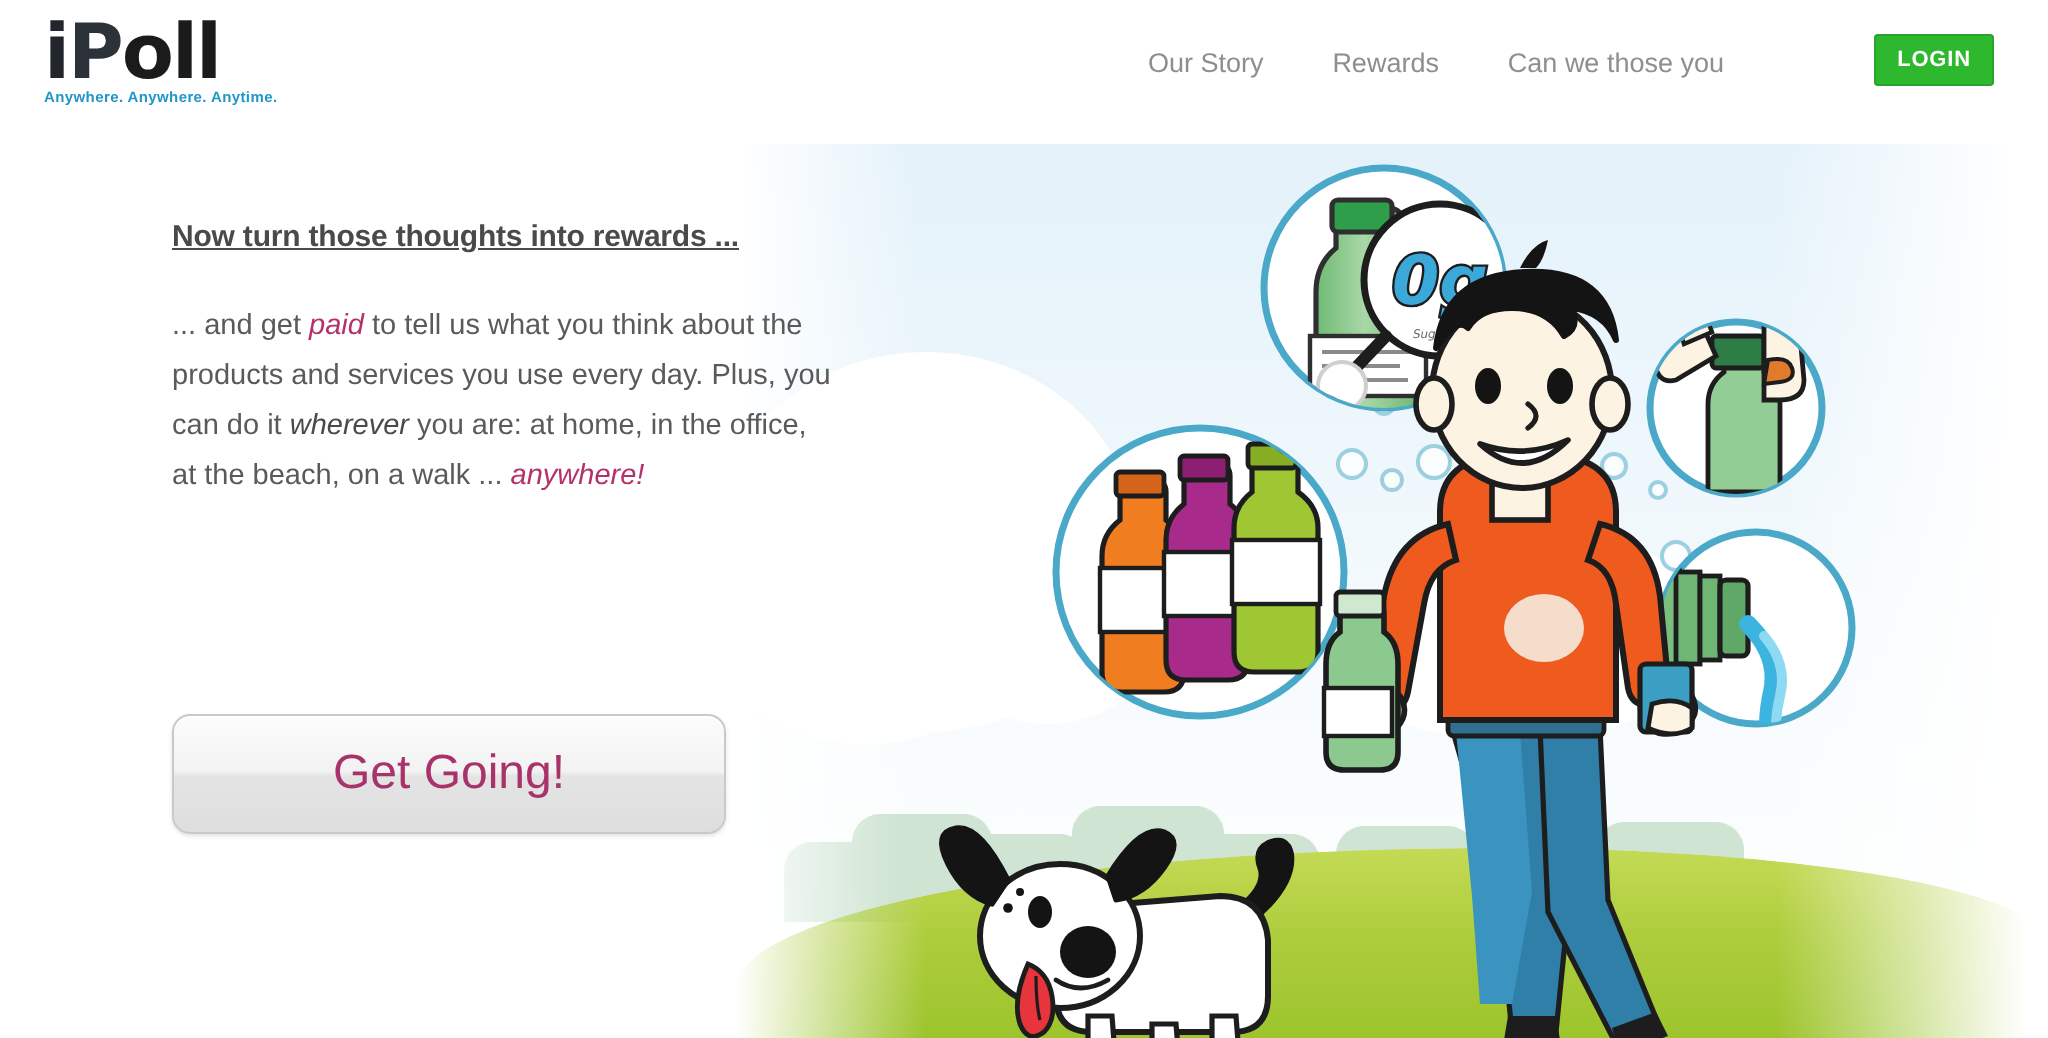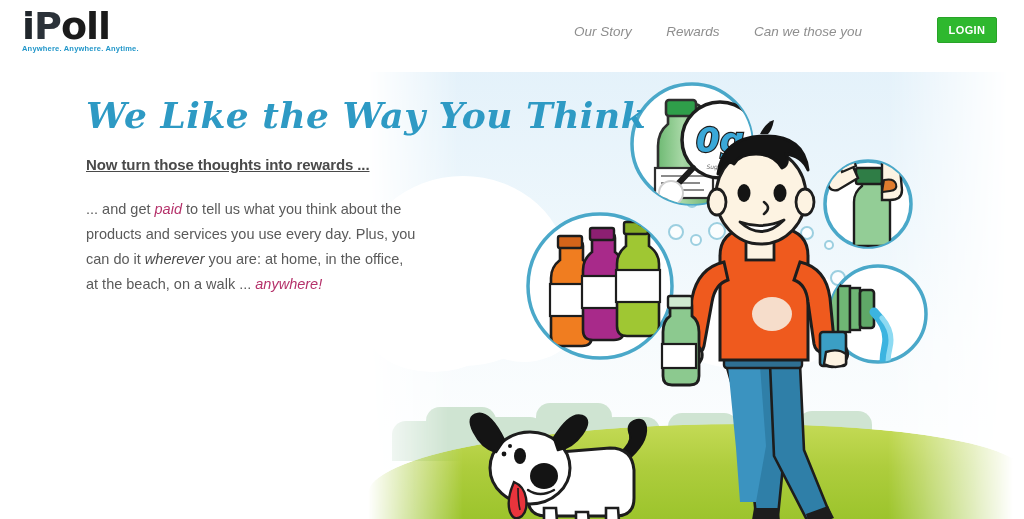--- a/index.html
+++ b/index.html
@@ -28,21 +28,21 @@
     font-family: "Liberation Sans", sans-serif;
     font-size: 7.5px; font-weight: 700; letter-spacing: .2px;
     color: #2196c9; margin-top: -2px; white-space: nowrap;
   }
 
   .nav { position: absolute; right: 162px; top: 20px; height: 24px; }
   .nav-item {
     display: inline-block;
     font-size: 13.5px; color: #8e8e8e;
     margin-left: 30px; line-height: 24px;
-    cursor: pointer; white-space: nowrap; font-style: italic;
+    cursor: pointer; white-space: nowrap;
   }
   .nav-item:first-child { margin-left: 0; }
   .login-btn {
     position: absolute; right: 27px; top: 17px;
     width: 60px; height: 26px;
     background: #2eb82e;
     border: 1px solid #29a329;
     border-radius: 2px;
     color: #ffffff;
     font-size: 11px; font-weight: 700; letter-spacing: .4px;
@@ -139,25 +139,25 @@
     <div class="nav">
       <span class="nav-item">Our Story</span>
       <span class="nav-item">Rewards</span>
       <span class="nav-item">Can we those you</span>
     </div>
 
     <div class="login-btn">LOGIN</div>
   </div>
 
   <div class="copy">
-    <div class="headline">We Like the Way You Think</div>
     <div class="subhead">Now turn those thoughts into rewards ...</div>
     <div class="body-copy"><span>... and get </span><span class="em-pink">paid</span><span> to tell us what you think about the products and services you use every day. Plus, you can do it </span><span class="em-dark">wherever</span><span> you are: at home, in the office, at the beach, on a walk ... </span><span class="em-pink">anywhere!</span></div>
   </div>
 
+  <div class="cta">Get Going!</div>
 
   <div class="art">
     <div class="art-inner">
 
       <div class="sky"></div>
 
       <div class="cloud" style="left:28px; top:214px; width:148px; height:92px;"></div>
       <div class="cloud" style="left:96px; top:196px; width:120px; height:110px;"></div>
       <div class="cloud" style="left:0px;  top:236px; width:130px; height:80px;"></div>
       <div class="cloud" style="left:-10px;top:120px; width:210px; height:190px;"></div>

